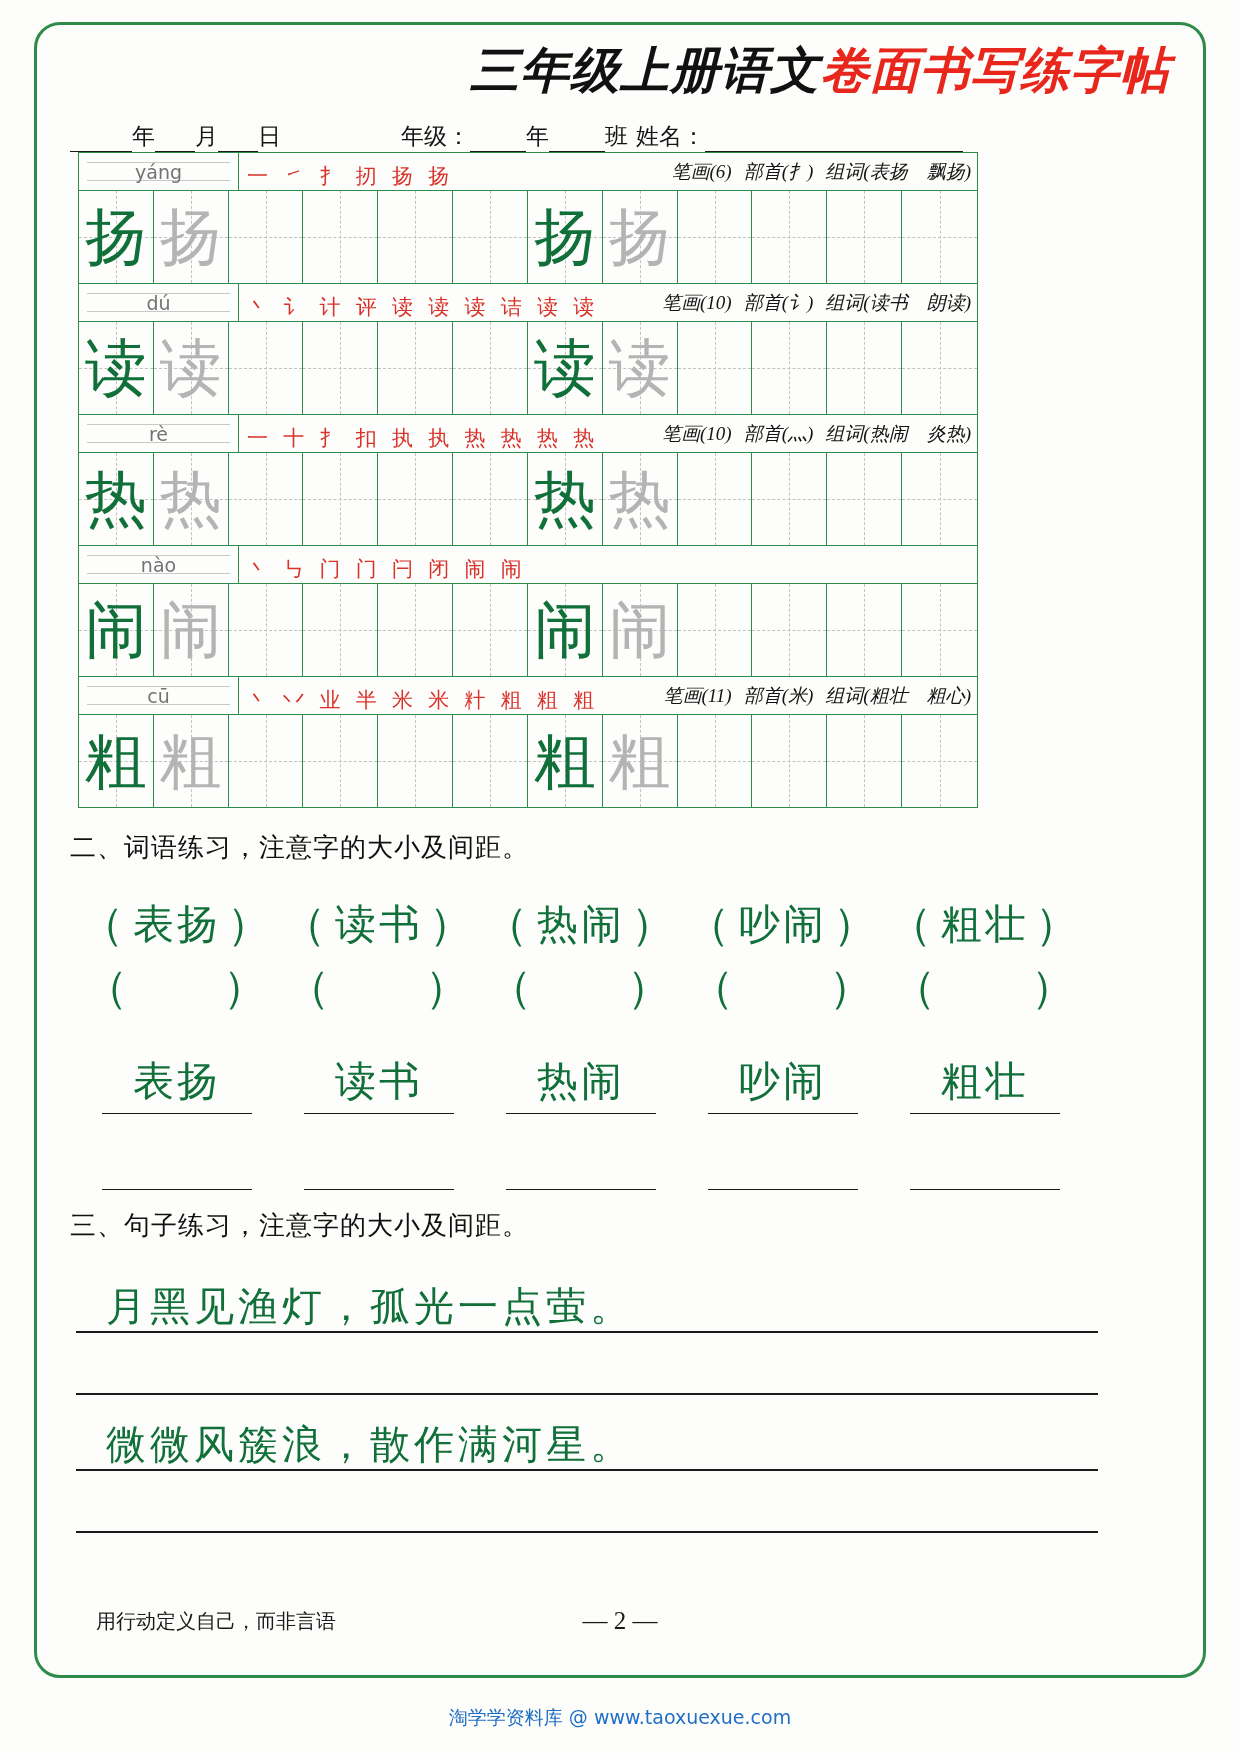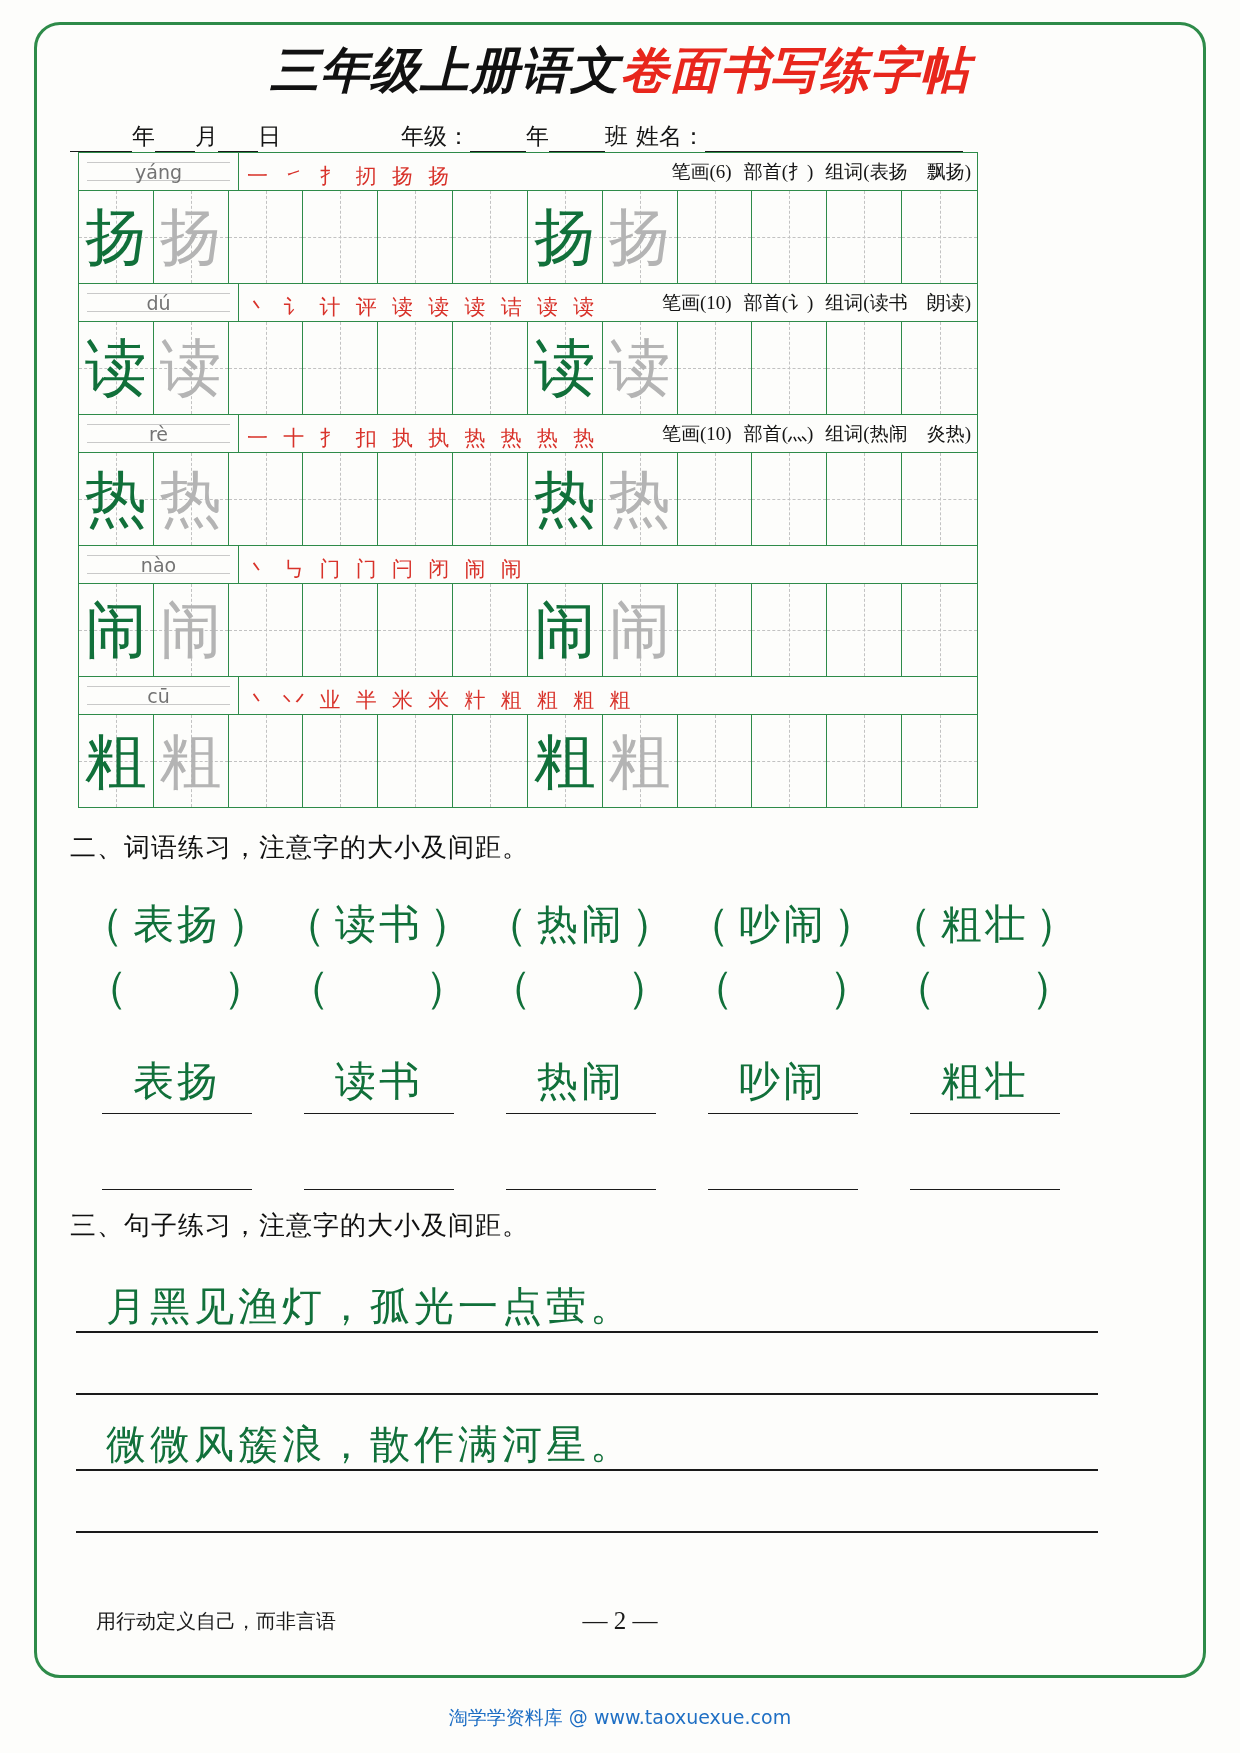--- a/index.html
+++ b/index.html
@@ -25,21 +25,21 @@
     pointer-events: none;
   }
   .inner {
     position: absolute;
     left: 70px; top: 40px;
     width: 1100px;
   }
 
   
   .title-row {
-    text-align: center;
+    text-align: right;
     white-space: nowrap;
     line-height: 1.0;
     margin-top: 6px;
   }
   .title-black, .title-red {
     font-family: "Liberation Serif", "DejaVu Serif", serif;
     font-size: 49px;
     font-weight: bold;
     letter-spacing: 1px;
     font-style: italic;
@@ -115,21 +115,21 @@
     color: #d8322a;
     font-family: "Liberation Serif", "DejaVu Serif", serif;
   }
   .meta-cell {
     width: 380px;
     display: flex; align-items: center; justify-content: flex-end;
     font-size: 19px; color: #141414;
     white-space: nowrap;
     padding-right: 6px;
   }
-  .meta-cell span { margin-left: 12px; }
+  .meta-cell span { margin-left: 12px; font-style: italic; }
 
   .grid-row { display: flex; height: 92px; }
   .gcell {
     width: 75px; height: 92px;
     border-right: 1.3px solid #2e8b49;
     position: relative;
     display: flex; align-items: center; justify-content: center;
   }
   .gcell:last-child { border-right: none; }
   .gcell::before {
@@ -395,20 +395,25 @@
       </div>
 
       <div class="char-block">
         <div class="info-row">
           <div class="pinyin-cell">
             <span class="pinyin-text">cū</span>
           </div>
           <div class="stroke-cell">
             <span class="stroke-seq">丶 丷 业 半 米 米 籵 粗 粗 粗 粗</span>
           </div>
+          <div class="meta-cell">
+            <span>笔画(11)</span>
+            <span>部首(米)</span>
+            <span>组词(粗壮　粗心)</span>
+          </div>
         </div>
         <div class="grid-row">
           <div class="gcell">
               <span class="han solid">粗</span>
             </div>
           <div class="gcell">
               <span class="han faint">粗</span>
             </div>
           <div class="gcell"></div>
           <div class="gcell"></div>

